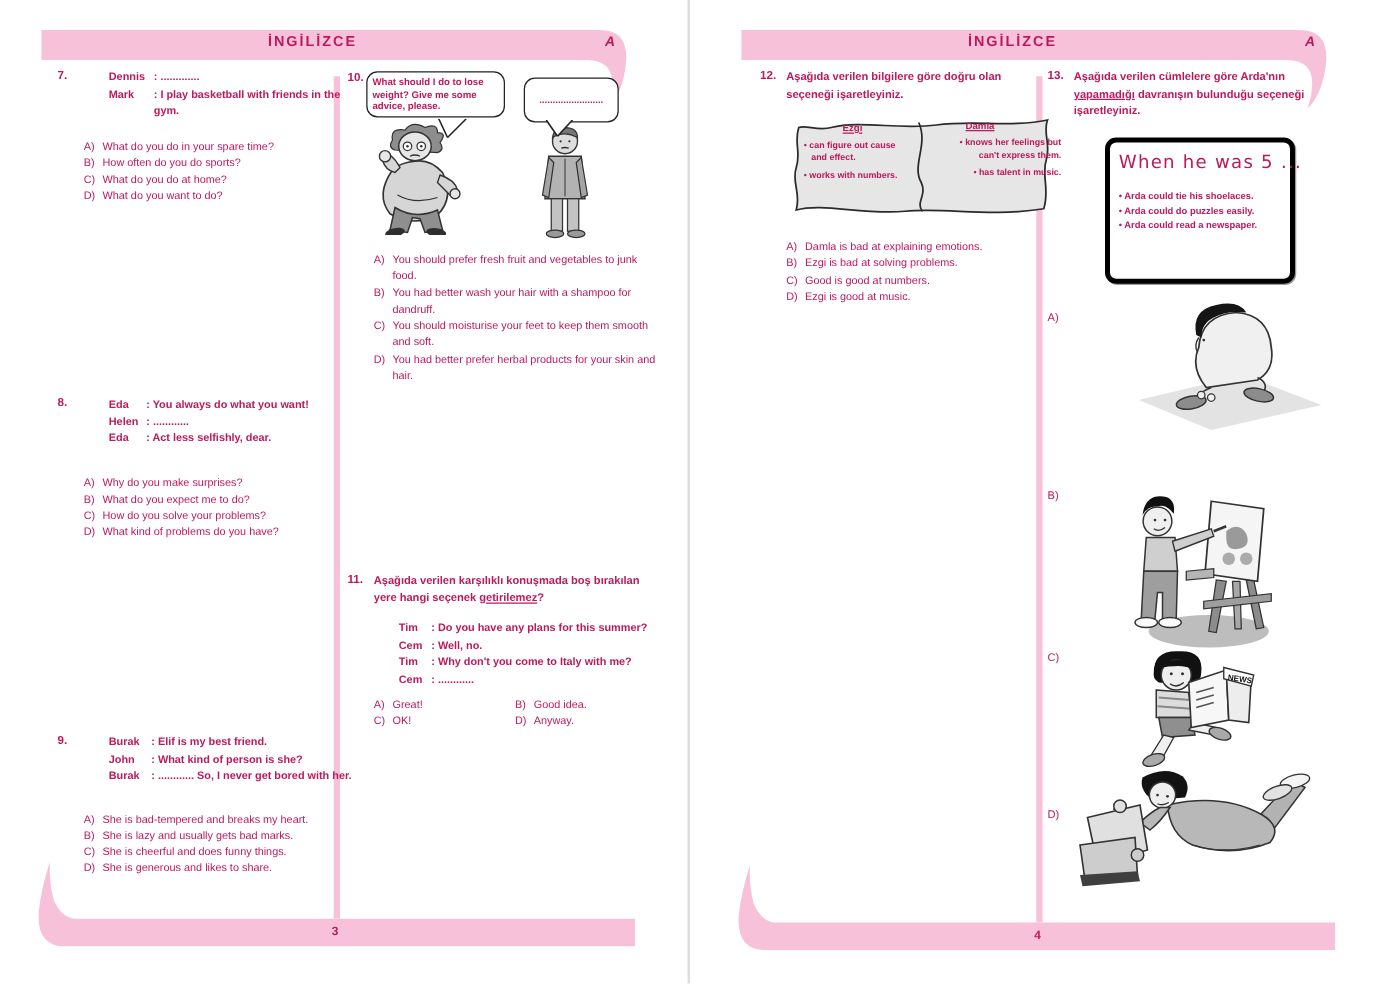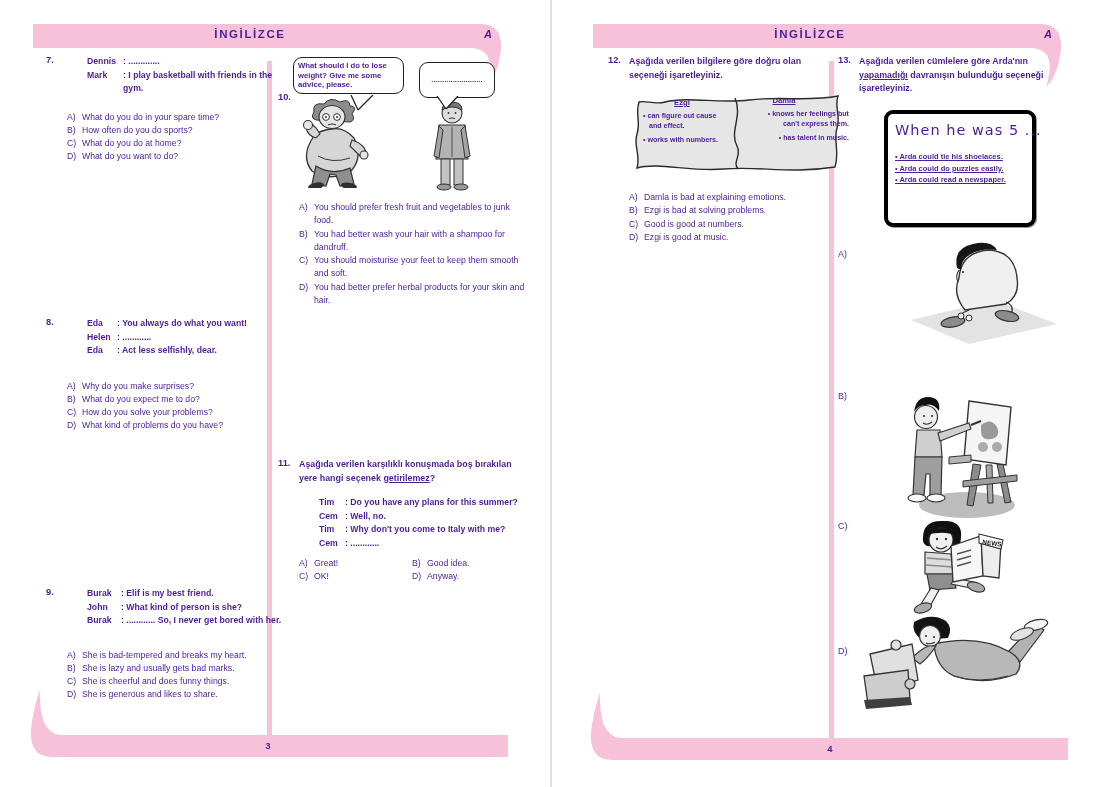--- a/index.html
+++ b/index.html
@@ -1,17 +1,17 @@
 <!DOCTYPE html>
 <html><head>
 <meta charset="utf-8">
 <style>
   html,body{margin:0;padding:0;background:#fff;}
   .sheet{position:relative;width:1107px;height:787px;background:#ffffff;overflow:hidden;
-         font-family:"Liberation Sans",sans-serif;color:#4c1d95;}
+         font-family:"Liberation Sans",sans-serif;color:#be185d;}
   .abs{position:absolute;}
   .page-split{position:absolute;left:550px;top:0;width:2px;height:787px;background:#dedede;}
   .hdr-title{position:absolute;font-weight:bold;font-size:11.5px;letter-spacing:1.6px;text-align:center;}
   .variant{position:absolute;font-weight:bold;font-style:italic;font-size:11px;}
   .divider{position:absolute;width:5px;background:#f7c2d9;}
   .ftr-num{position:absolute;font-weight:bold;font-size:9.5px;text-align:center;width:20px;}
   .qblock{position:absolute;font-size:8.7px;}
   .qnum{position:absolute;left:0;top:0;font-weight:bold;font-size:9.3px;}
   .qbody{margin-left:21px;}
   .qtitle{font-weight:bold;font-size:8.9px;line-height:13.5px;}
@@ -26,21 +26,21 @@
           font-weight:bold;font-size:7.7px;line-height:1.26;padding:3px 4px;z-index:2;}
   .bubble-dots{display:flex;align-items:center;justify-content:center;}
   .tail{position:absolute;z-index:3;}
   .paper-wrap{position:relative;width:216px;height:94px;margin-top:6px;}
   .paper-h{position:absolute;font-weight:bold;font-size:7.7px;text-decoration:underline;text-align:center;}
   .paper-t{position:absolute;font-weight:bold;font-size:7.1px;line-height:1.35;}
   .hang{padding-left:6px;text-indent:-6px;margin-bottom:5px;}
   .board{position:absolute;left:884px;top:110px;width:130px;height:95px;background:#fff;
          border:4px solid #000000;border-radius:9px;padding:8px 7px 6px 7px;box-shadow:1px 1px 0 #999;}
   .board-title{font-family:"DejaVu Sans",sans-serif;font-size:14.5px;letter-spacing:1px;text-align:center;white-space:nowrap;}
-  .board-items{margin-top:13px;font-weight:bold;font-size:7.5px;line-height:1.55;text-decoration:underline;}
+  .board-items{margin-top:13px;font-weight:bold;font-size:7.5px;line-height:1.55;}
   .choice-label{position:absolute;font-size:8.9px;}
   svg text{font-family:"Liberation Sans",sans-serif;}
 </style>
 </head>
 <body>
 
 <div class="sheet">
 
   <div class="page-split"></div>
 
@@ -151,21 +151,21 @@
           <span class="ol">C)</span>
           <span class="ot">She is cheerful and does funny things.</span>
         </div>
       <div class="opt">
           <span class="ol">D)</span>
           <span class="ot">She is generous and likes to share.</span>
         </div>
     </div>
   </div>
 
-  <div class="qnum abs" style="left:278px;top:57px;margin-top:35px;">10.</div>
+  <div class="qnum abs" style="left:278px;top:57px;">10.</div>
 
   <div class="bubble" style="left:293px;top:57px;width:101px;">What should I do to lose weight? Give me some advice, please.</div>
   <svg class="tail" style="left:348px;top:95px;" width="28" height="18">
     <polygon points="3,0 25,0 10,15" fill="#fff"></polygon>
     <line x1="3" y1="0" x2="10" y2="15" stroke="#222" stroke-width="1.3"></line>
     <line x1="25" y1="0" x2="10" y2="15" stroke="#222" stroke-width="1.3"></line>
   </svg>
   <div class="bubble bubble-dots" style="left:419px;top:62px;width:66px;height:28px;">........................</div>
   <svg class="tail" style="left:434px;top:96px;" width="28" height="16">
     <polygon points="3,0 24,0 12,13" fill="#fff"></polygon>

